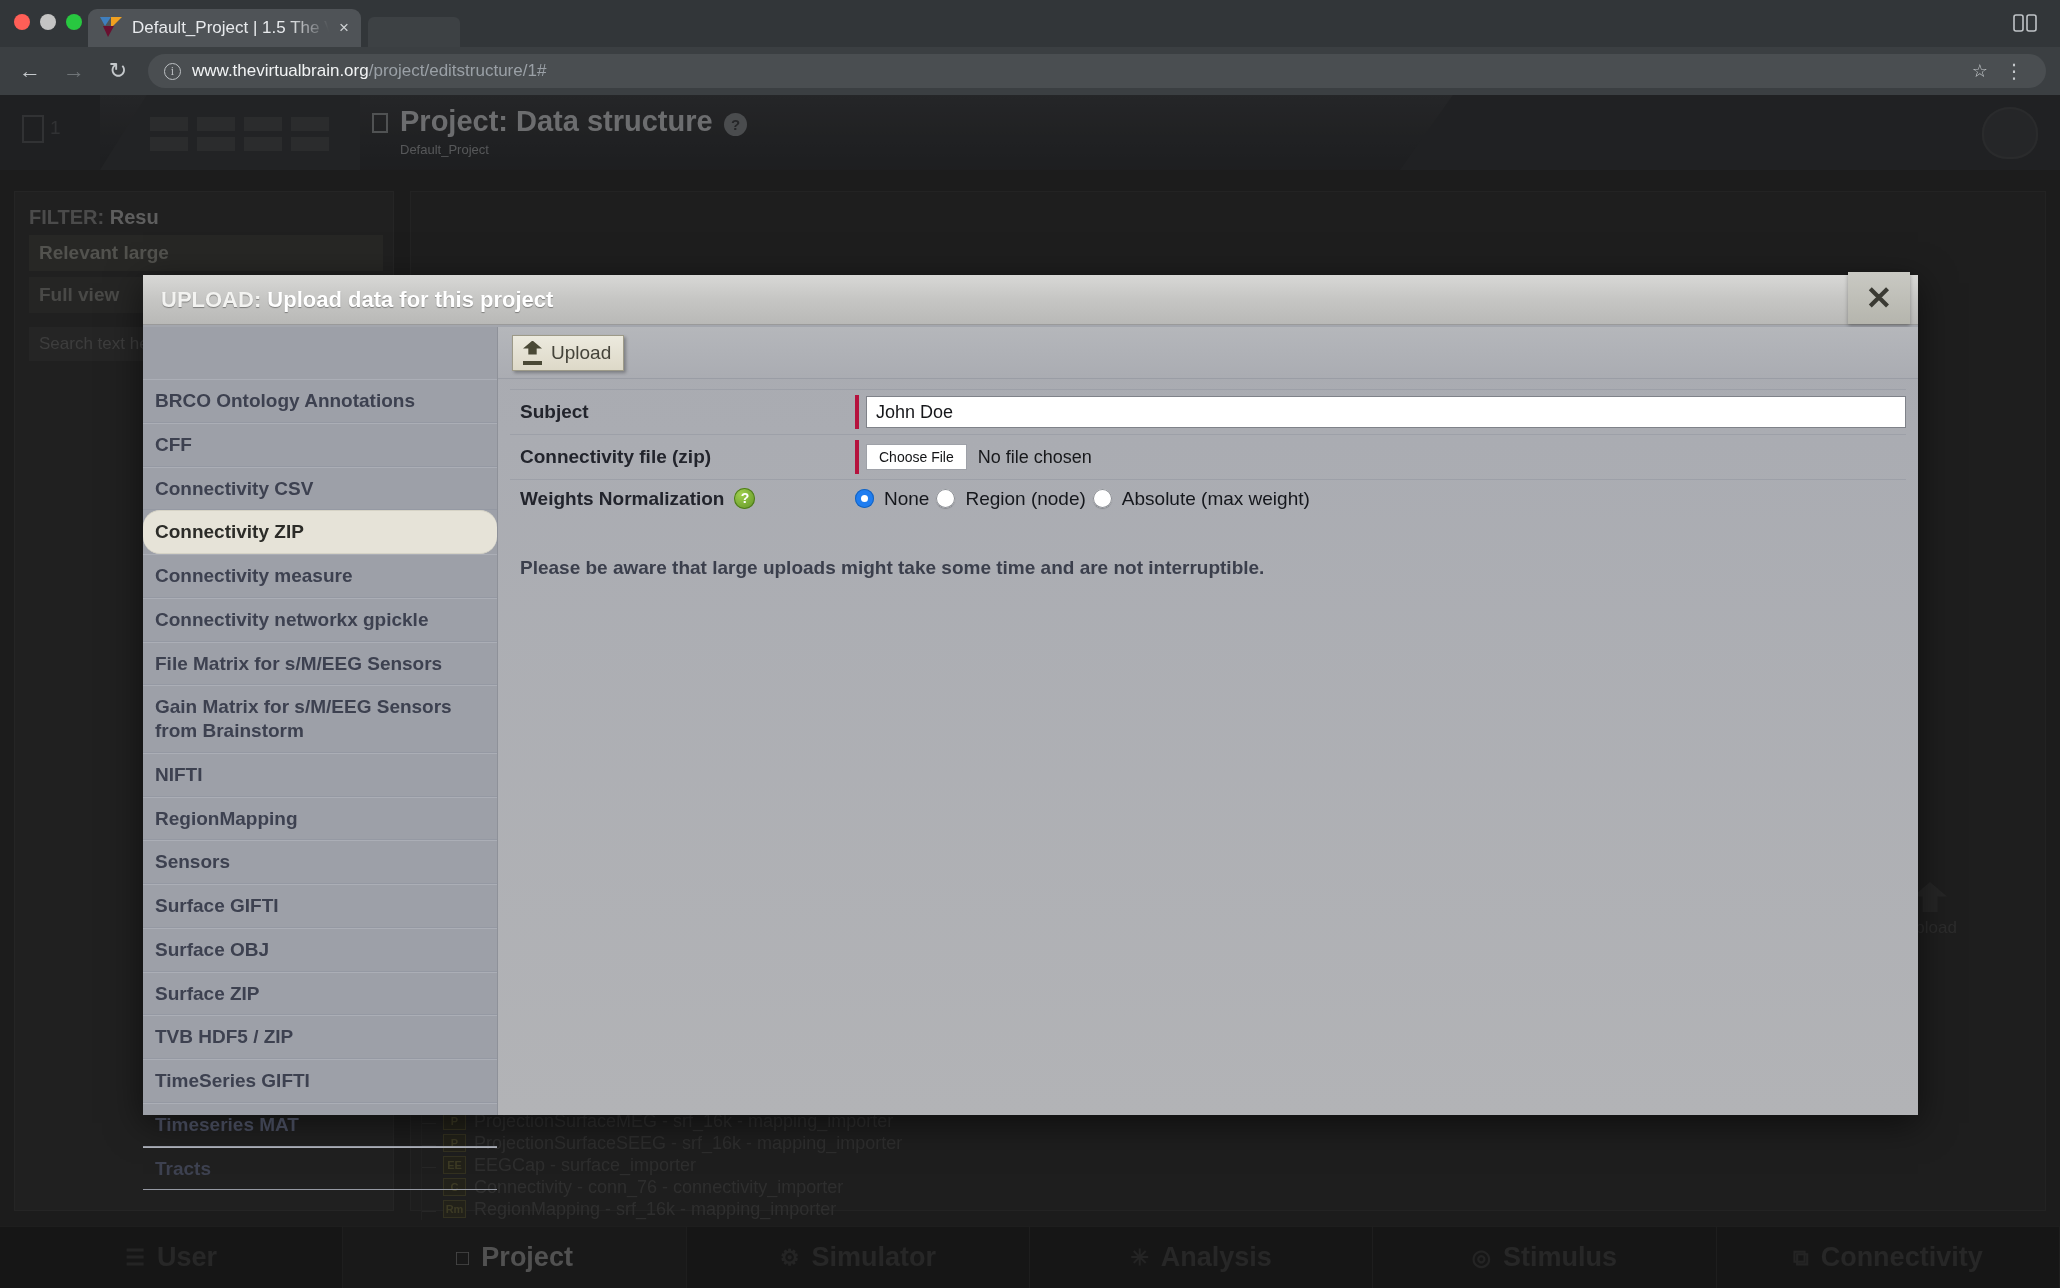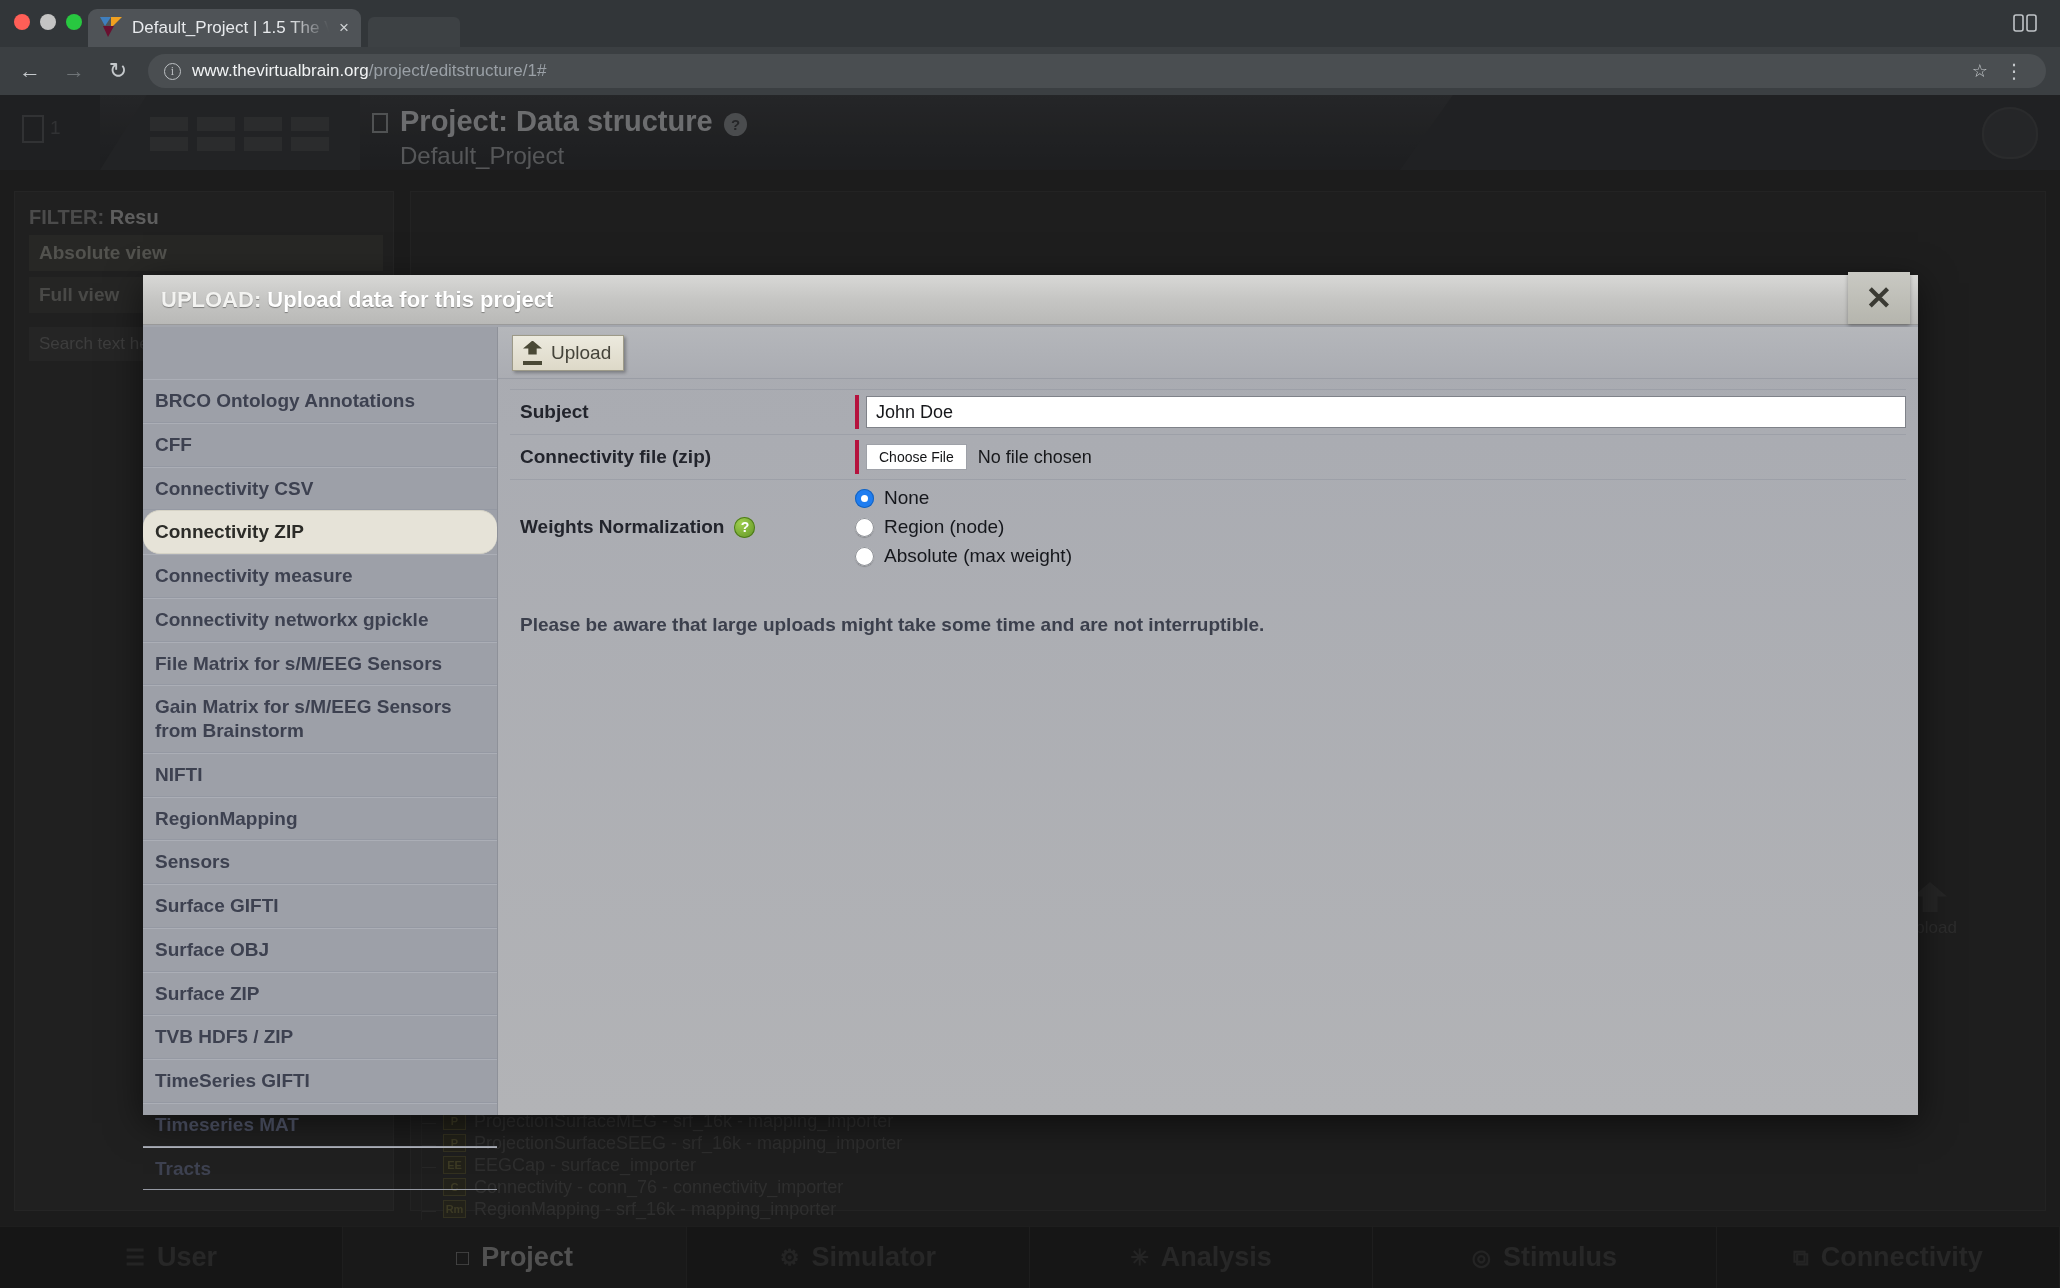--- a/index.html
+++ b/index.html
@@ -113,21 +113,21 @@
     color: #d8dade; font-size: 29px; font-weight: bold; white-space: nowrap;
   }
   .hdr-help {
     position: absolute; left: 352px; top: 8px;
     width: 23px; height: 23px; border-radius: 50%;
     background: #8d9196; color: #3a3c40;
     font-size: 15px; font-weight: bold; text-align: center; line-height: 23px;
   }
   .hdr-sub {
     position: absolute; left: 28px; top: 37px;
-    color: #a6a9ad; font-size: 24px; white-space: nowrap;
+    color: #a6a9ad; font-size: 13px; white-space: nowrap;
   }
   .hdr-tab-right {
     position: absolute; left: 1400px; top: 0; width: 660px; height: 75px;
     background: #303236;
     clip-path: polygon(8% 0, 100% 0, 100% 100%, 0 100%);
   }
   .hdr-brain {
     position: absolute; right: 22px; top: 12px; width: 56px; height: 52px;
     border-radius: 50% 50% 45% 45%;
     background: #3b3d41;
@@ -294,21 +294,21 @@
     flex: 1; height: 32px; background: #ffffff; border: 1px solid #7f8289;
     color: #16171a; font-size: 18px; padding: 0 9px; line-height: 30px;
   }
   .filepick { display: flex; align-items: center; gap: 11px; }
   .filepick .choose {
     background: #ffffff; border: 1px solid #9ea1a8;
     font-size: 14px; color: #131416; padding: 4px 12px;
   }
   .filepick .nofile { font-size: 18px; color: #17181b; }
 
-  .radios { display: flex; flex-direction: column; gap: 7px; padding: 2px 0; }
+  .radios { display: flex; flex-direction: row; gap: 7px; padding: 2px 0; }
   .radio-line { display: flex; align-items: center; gap: 10px; font-size: 19px; color: #15171c; }
   .radio {
     width: 19px; height: 19px; border-radius: 50%;
     background: #ffffff; box-shadow: inset 0 0 0 1px #8b8e94, 0 1px 1px rgba(0,0,0,.2);
     flex: none; position: relative;
   }
   .radio.on { background: #1f7df0; box-shadow: inset 0 0 0 1px #1663bd; }
   .radio.on::after {
     content: ""; position: absolute; left: 6px; top: 6px;
     width: 7px; height: 7px; border-radius: 50%; background: #ffffff;
@@ -389,21 +389,21 @@
         <div class="hdr-sub">Default_Project</div>
       </div>
       <div class="hdr-tab-right"></div>
       <div class="hdr-brain"></div>
     </div>
 
     <div class="filter-panel">
       <div class="filter-title">
         <span>FILTER: </span><b>Resu</b>
       </div>
-      <div class="filter-opt sel">Absolute view</div>
+      <div class="filter-opt sel">Relevant large</div>
       <div class="filter-opt">Full view</div>
       <div class="filter-search">Search text here</div>
     </div>
 
     <div class="tree-zone">
       <div class="tree-rows">
         <div class="tree-vline"></div>
         <div class="tree-row">
           <span class="tree-dash">—</span>
           <span class="tree-badge">SI</span>

